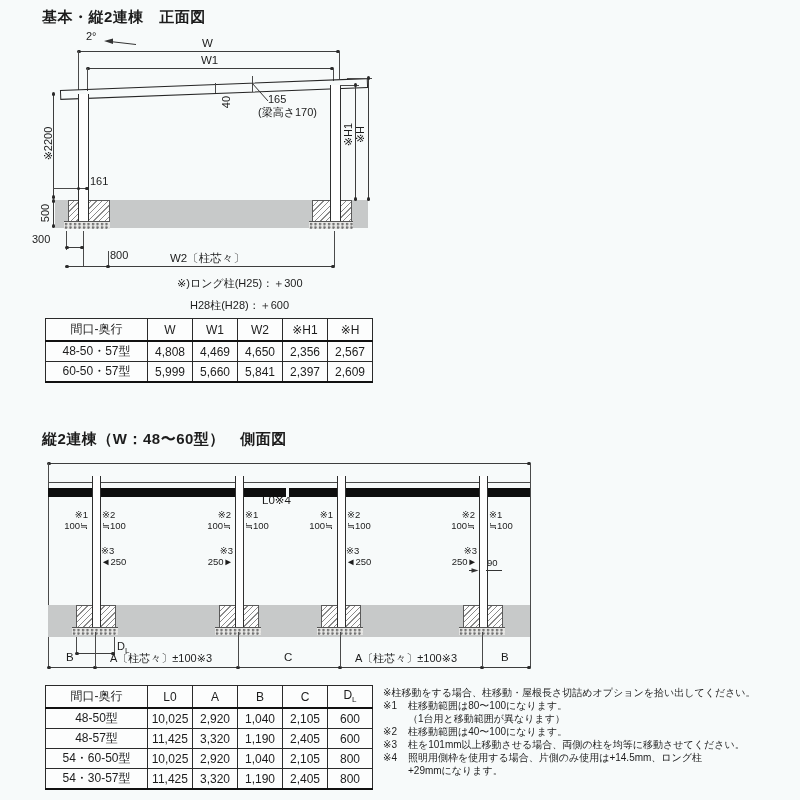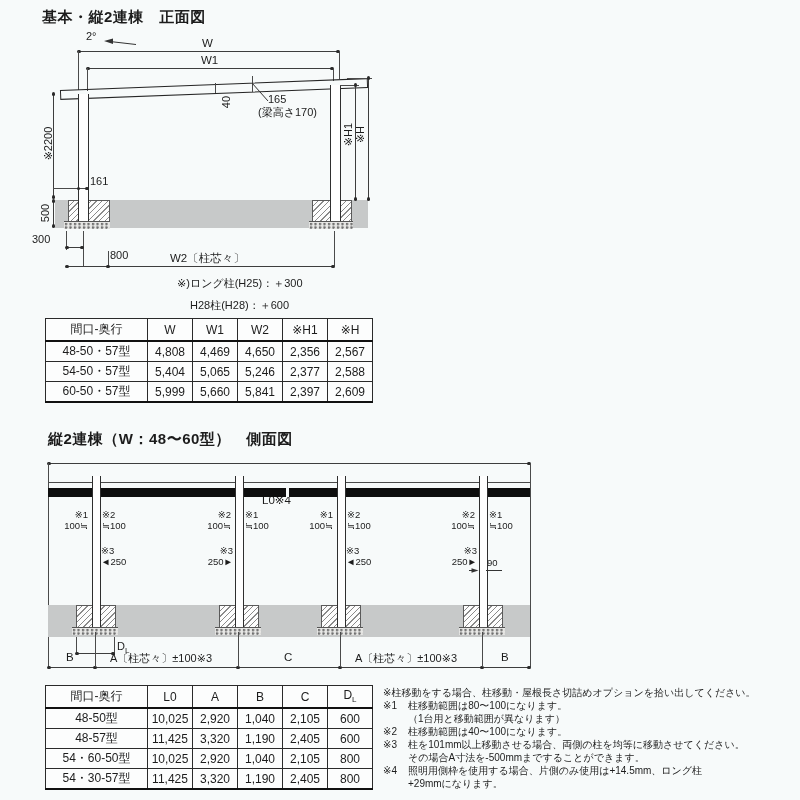--- a/index.html
+++ b/index.html
@@ -129,39 +129,31 @@
     <tbody>
       <tr>
         <td>48-50・57型</td>
         <td>4,808</td>
         <td>4,469</td>
         <td>4,650</td>
         <td>2,356</td>
         <td>2,567</td>
       </tr>
       <tr>
-        <td>54-50・57型</td>
-        <td>5,404</td>
-        <td>5,065</td>
-        <td>5,246</td>
-        <td>2,377</td>
-        <td>2,588</td>
-      </tr>
-      <tr>
         <td>60-50・57型</td>
         <td>5,999</td>
         <td>5,660</td>
         <td>5,841</td>
         <td>2,397</td>
         <td>2,609</td>
       </tr>
     </tbody>
   </table>
 
-  <div class="ttl" style="left:42px;top:430px;margin-left:6px;">縦2連棟（W：48〜60型）　側面図</div>
+  <div class="ttl" style="left:42px;top:430px;">縦2連棟（W：48〜60型）　側面図</div>
 
   <div class="abs" style="left:0;top:420px;width:800px;height:260px;">
 
     <div class="dimh" style="left:48px;top:43px;width:482px;"></div>
     <div class="lbl12" style="left:262px;top:29px;margin-top:44px;">L0※4</div>
     <div class="lnv" style="left:48px;top:43px;height:204px;"></div>
     <div class="lnv" style="left:530px;top:43px;height:204px;"></div>
 
     <div class="lnh" style="left:48px;top:62px;width:482px;"></div>
     <div class="beam" style="left:48px;top:68px;width:482px;height:9px;"></div>
@@ -296,24 +288,20 @@
       </div>
     <div class="noterow">
         <span class="mk">※2</span>
         <span>柱移動範囲は40〜100になります。</span>
       </div>
     <div class="noterow">
         <span class="mk">※3</span>
         <span>柱を101mm以上移動させる場合、両側の柱を均等に移動させてください。</span>
       </div>
     <div class="noterow">
-        <span class="mk"></span>
-        <span>その場合A寸法を-500mmまですることができます。</span>
-      </div>
-    <div class="noterow">
         <span class="mk">※4</span>
         <span>照明用側枠を使用する場合、片側のみ使用は+14.5mm、ロング柱</span>
       </div>
     <div class="noterow">
         <span class="mk"></span>
         <span>+29mmになります。</span>
       </div>
   </div>
 
   <svg class="ov" width="800" height="800" viewBox="0 0 800 800">

